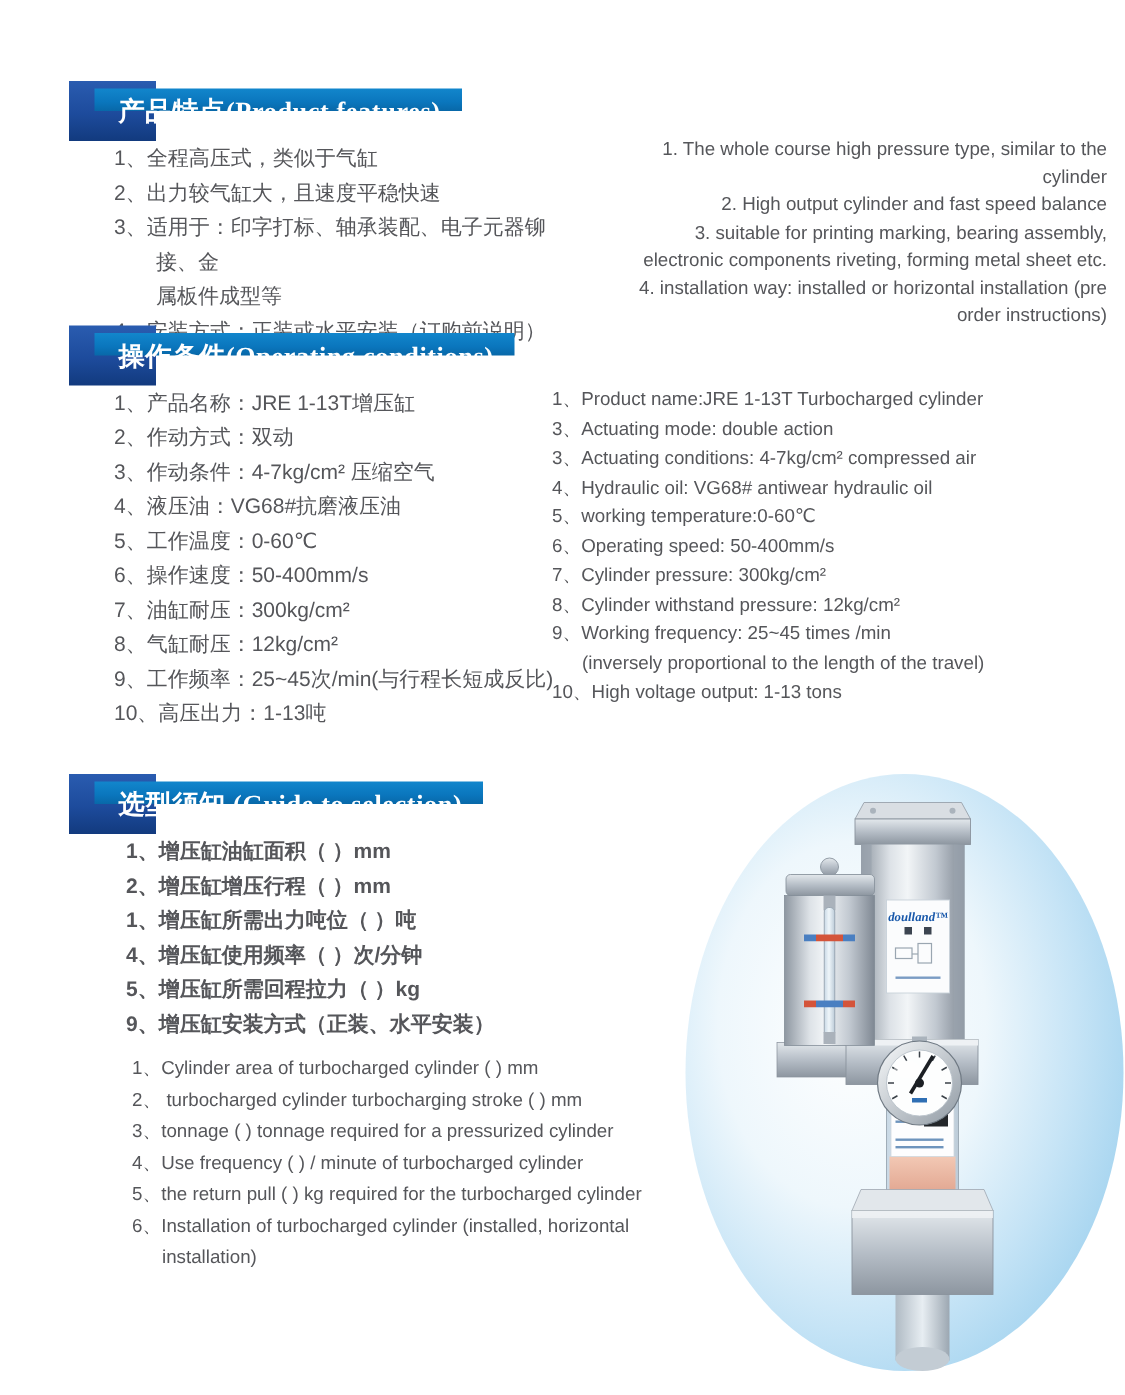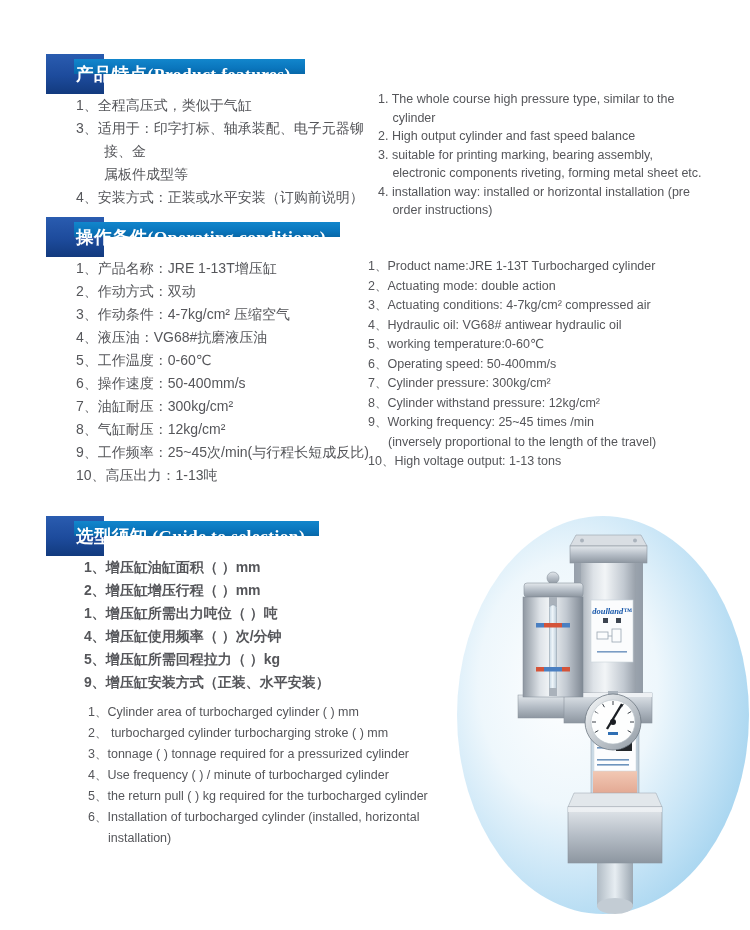--- a/index.html
+++ b/index.html
@@ -9,31 +9,31 @@
     font-family:"Liberation Sans","DejaVu Sans",sans-serif;
     color:var(--text,#55565a);
   }
   
   .hdr { position:absolute; left:46px; height:31px; }
   .hdr-square {
     position:absolute; left:0; top:-5px; width:58px; height:40px;
     background:linear-gradient(180deg,#2a5cb0 0%,var(--square,#1d4b9c) 55%,#123a7e 100%);
   }
   .hdr-banner {
-    position:absolute; left:28px; top:0; height:15px; line-height:31px;
-    padding:0 14px 0 2px; white-space:nowrap;
+    position:absolute; left:17px; top:0; height:15px; line-height:31px;
+    padding:0 14px 0 16px; white-space:nowrap;
     background:linear-gradient(180deg,#1286cc 0%,var(--banner,#0a76bd) 60%,#0868a8 100%);
     color:#ffffff; font-family:"Liberation Serif","DejaVu Serif",serif;
     font-weight:bold; font-size:17.5px; letter-spacing:0.4px;
   }
   
   ul.list { position:absolute; margin:0; padding:0; list-style:none; }
   ul.list li { white-space:pre-line; }
   ul.cn li { padding-left:2em;  text-indent:-2em; }
-  ul.en1 li { padding-left:1.15em; text-indent:-1.15em; }
+  ul.en1 li { padding-left:1.15em; text-indent:-1.15em;text-align:right; }
   ul.en2 li { padding-left:1.6em; text-indent:-1.6em; }
 
   .s1-cn { left:76px;  top:94px;  width:312px; font-size:14px;   line-height:23px; }
   .s1-en { left:378px; top:90px;  width:360px; font-size:12.5px; line-height:18.5px; }
   .s2-cn { left:76px;  top:257px; width:330px; font-size:14px;   line-height:23px; }
   .s2-en { left:368px; top:257px; width:370px; font-size:12.5px; line-height:19.5px; }
   .s3-cn { left:84px;  top:556px; width:330px; font-size:14px;   line-height:23px;font-weight:bold; }
   .s3-en { left:88px;  top:702px; width:420px; font-size:12.5px; line-height:21px; }
 
   
@@ -44,20 +44,21 @@
 
 <div class="page">
 
   <section>
     <div class="hdr" style="top:59px;">
       <div class="hdr-square"></div>
       <div class="hdr-banner">产品特点(Product features)</div>
     </div>
     <ul class="list cn s1-cn">
         <li>1、全程高压式，类似于气缸</li>
+        <li>2、出力较气缸大，且速度平稳快速</li>
         <li>3、适用于：印字打标、轴承装配、电子元器铆接、金
 属板件成型等</li>
         <li>4、安装方式：正装或水平安装（订购前说明）</li>
       </ul>
     <ul class="list en1 s1-en">
         <li>1. The whole course high pressure type, similar to the
 cylinder</li>
         <li>2. High output cylinder and fast speed balance</li>
         <li>3. suitable for printing marking, bearing assembly,
 electronic components riveting, forming metal sheet etc.</li>
@@ -78,21 +79,21 @@
         <li>4、液压油：VG68#抗磨液压油</li>
         <li>5、工作温度：0-60℃</li>
         <li>6、操作速度：50-400mm/s</li>
         <li>7、油缸耐压：300kg/cm²</li>
         <li>8、气缸耐压：12kg/cm²</li>
         <li>9、工作频率：25~45次/min(与行程长短成反比)</li>
         <li>10、高压出力：1-13吨</li>
       </ul>
     <ul class="list en2 s2-en">
         <li>1、Product name:JRE 1-13T Turbocharged cylinder</li>
-        <li>2、Actuating mode: double action</li>
+        <li>3、Actuating mode: double action</li>
         <li>3、Actuating conditions: 4-7kg/cm² compressed air</li>
         <li>4、Hydraulic oil: VG68# antiwear hydraulic oil</li>
         <li>5、working temperature:0-60℃</li>
         <li>6、Operating speed: 50-400mm/s</li>
         <li>7、Cylinder pressure: 300kg/cm²</li>
         <li>8、Cylinder withstand pressure: 12kg/cm²</li>
         <li>9、Working frequency: 25~45 times /min
 (inversely proportional to the length of the travel)</li>
         <li>10、High voltage output: 1-13 tons</li>
       </ul>

